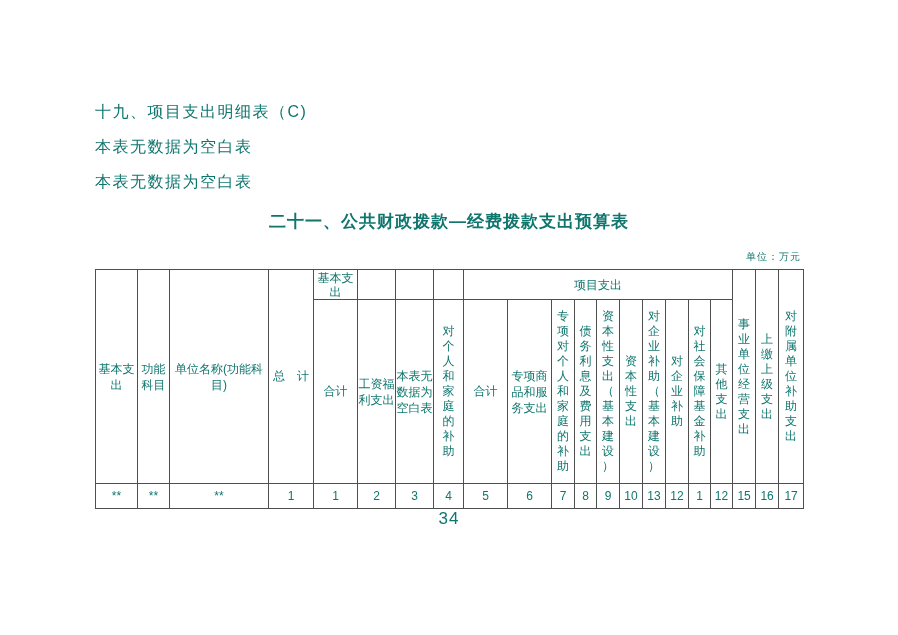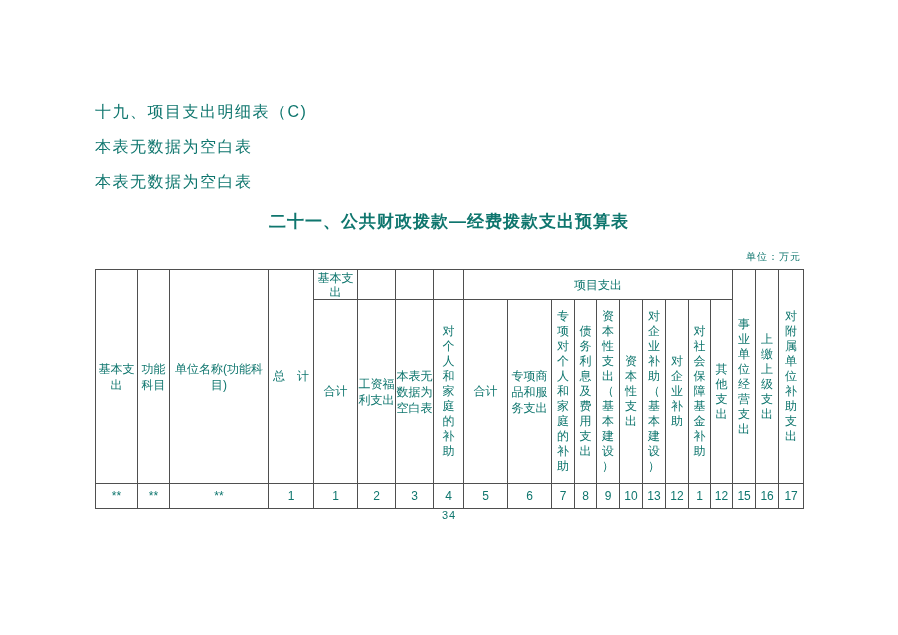--- a/index.html
+++ b/index.html
@@ -55,21 +55,21 @@
   .v { white-space: pre-line; line-height: 15px; }
   .pad2 { padding: 0 2px; }
   .pad3 { padding: 0 3px; }
   .pad4 { padding: 0 4px; }
   .pad6 { padding: 0 6px; }
 
   .row-index td { height: 24px; line-height: 24px; font-size: 12px; }
 
   .page-number {
     text-align: center;
-    font-size: 11px;
+    font-size: 17px;
     letter-spacing: 1px;
   }
 </style>
 </head>
 <body>
 
 <div class="page">
   <div class="content">
 
     <div>

